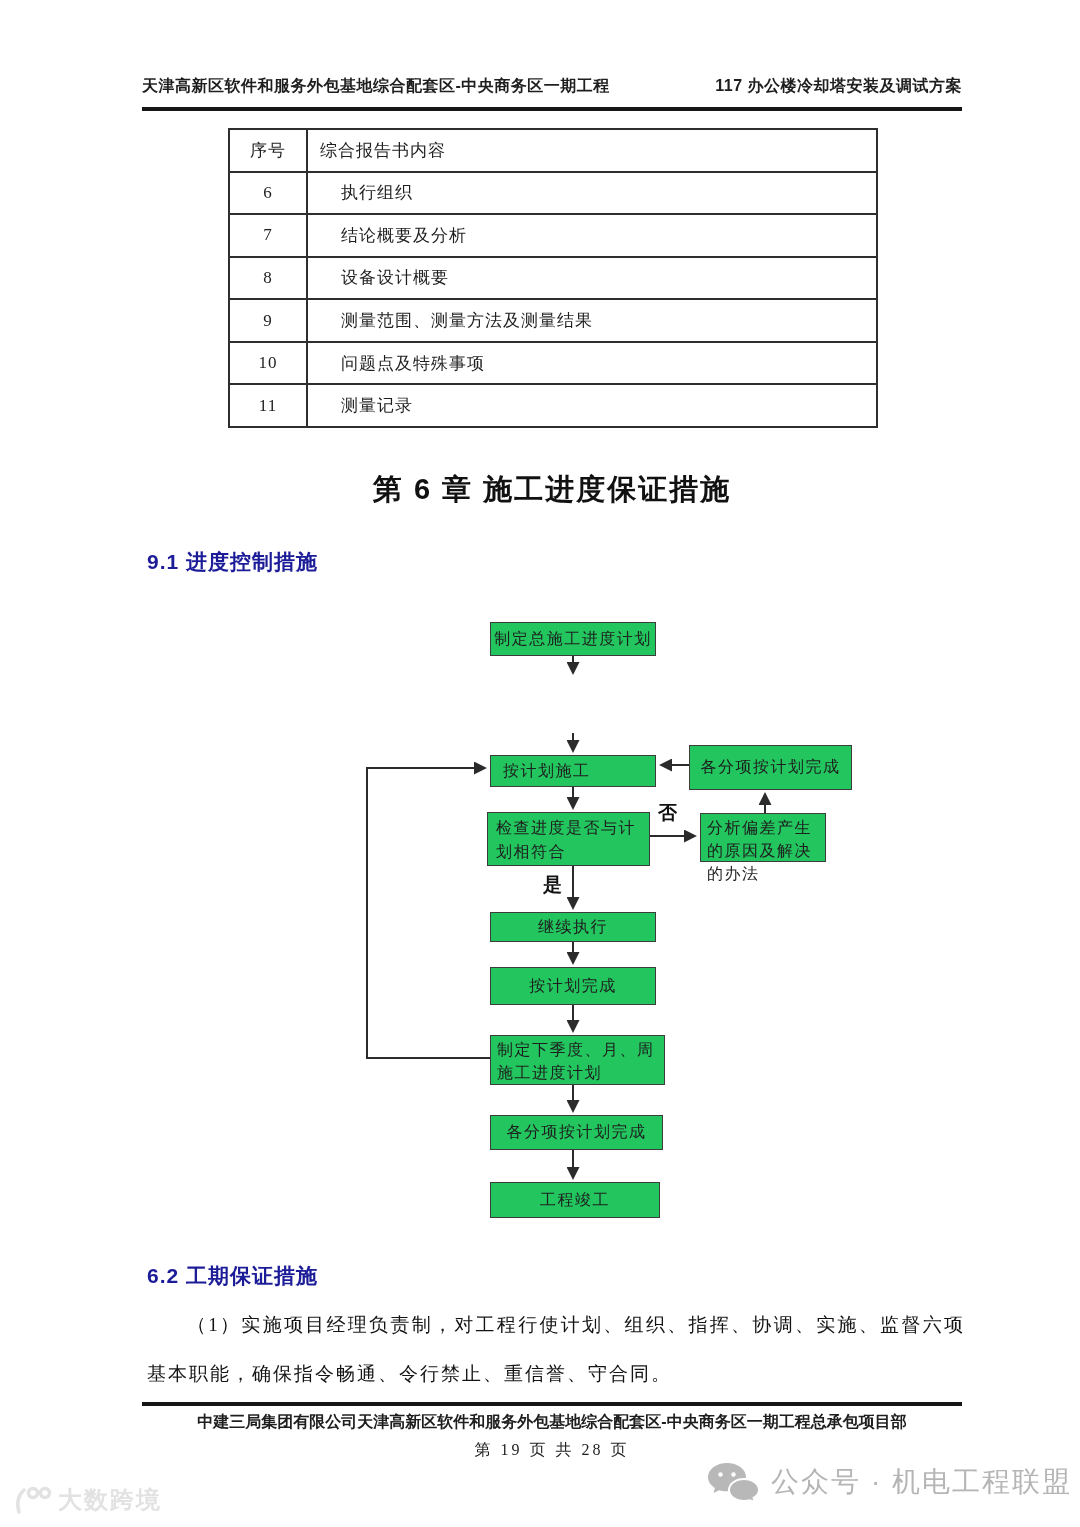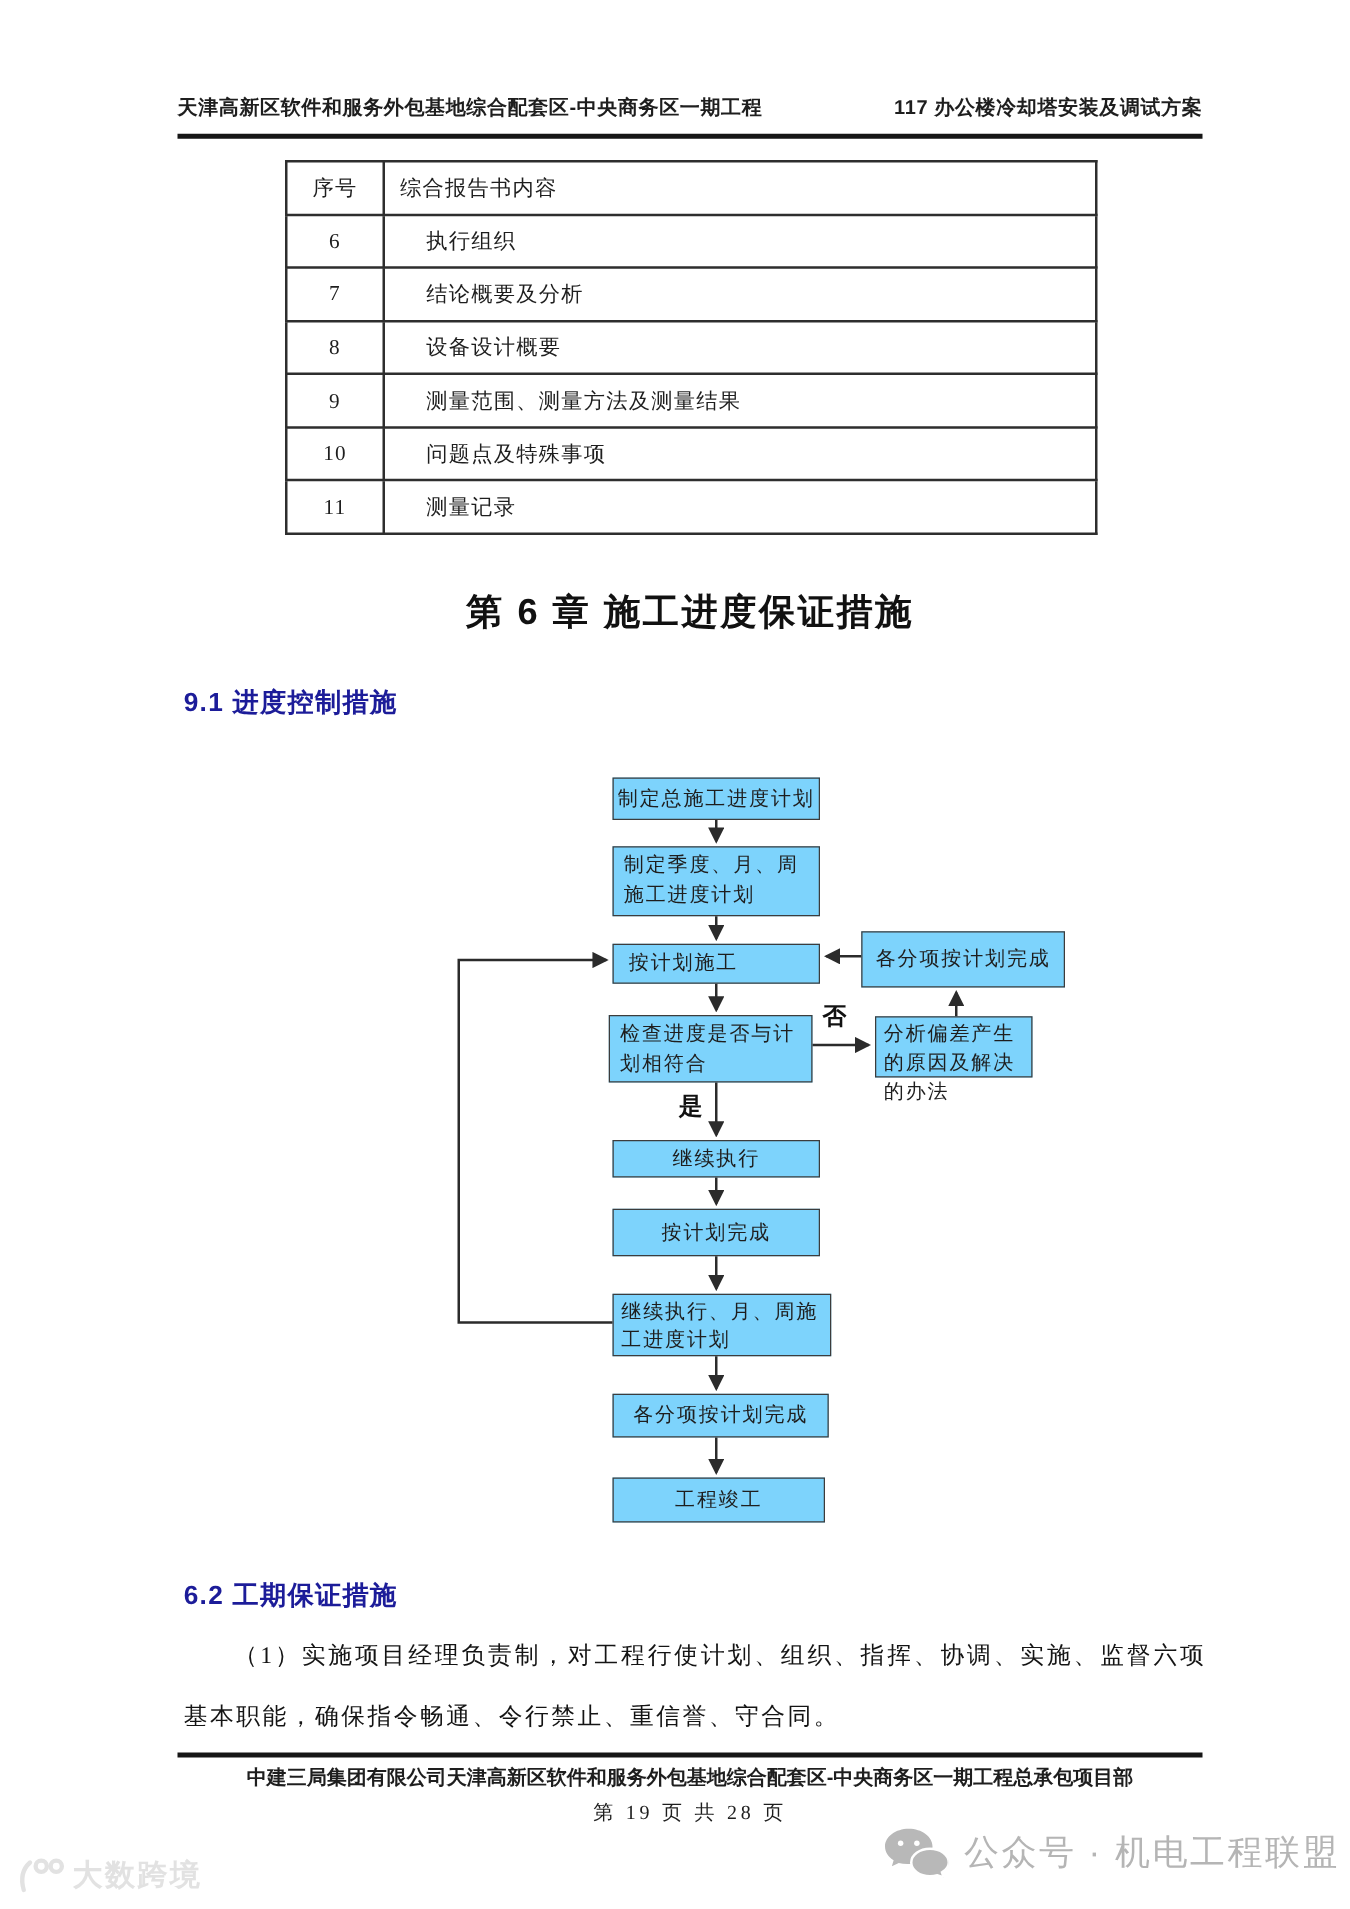--- a/index.html
+++ b/index.html
@@ -19,21 +19,21 @@
   .doc-table td { border:2px solid #2e2e2e; letter-spacing:1px; }
   .cell-num { width:74px; text-align:center; }
   .cell-head { padding-left:12px; }
   .cell-content { padding-left:33px; }
   
   .chapter-title { position:absolute; left:142px; top:470px; width:820px; text-align:center;
     font-family:"Liberation Sans", sans-serif; font-weight:bold; font-size:29px; letter-spacing:2px; color:#111; }
   .sec-heading { position:absolute; left:147px; font-family:"Liberation Sans", sans-serif;
     font-weight:bold; font-size:21px; color:#1c1c99; letter-spacing:1px; }
   
-  .fc-box { position:absolute; box-sizing:border-box; border:1.5px solid #3c3c3c; background:#7dd3fc;
+  .fc-box { position:absolute; box-sizing:border-box; border:1.5px solid #3c3c3c; background:#22c55e;
     font-size:16px; letter-spacing:1.5px; color:#1e1e1e; z-index:1; }
   .fc-center { display:flex; align-items:center; justify-content:center; text-align:center; }
   .fc-left { padding:3px 8px; line-height:24px; }
   .fc-label { position:absolute; font-weight:bold; font-size:19px; color:#111; z-index:3; }
   .fc-svg { position:absolute; left:0; top:0; width:1080px; height:1527px; pointer-events:none; z-index:2; }
   
   .body-par { position:absolute; left:147px; top:1300px; width:818px;
     font-size:19px; line-height:49px; letter-spacing:2px;
     text-align:justify; text-indent:40px; color:#141414; }
   
@@ -89,26 +89,25 @@
       <td class="cell-num">11</td>
       <td class="cell-content">测量记录</td>
     </tr>
   </tbody>
     </table>
 
   <div class="chapter-title">第 6 章 施工进度保证措施</div>
   <div class="sec-heading" style="top:548px;">9.1 进度控制措施</div>
 
   <div class="fc-box fc-center" style="left:490px; top:622px; width:166px; height:34px;">制定总施工进度计划</div>
-  <div class="fc-box fc-left" style="left:490px; top:677px; width:166px; height:56px;">制定季度、月、周施工进度计划</div>
   <div class="fc-box" style="left:490px; top:755px; width:166px; height:32px; line-height:29px; padding-left:12px;">按计划施工</div>
   <div class="fc-box fc-left" style="left:487px; top:812px; width:163px; height:54px;">检查进度是否与计划相符合</div>
   <div class="fc-box fc-center" style="left:490px; top:912px; width:166px; height:30px;">继续执行</div>
   <div class="fc-box fc-center" style="left:490px; top:967px; width:166px; height:38px;">按计划完成</div>
-  <div class="fc-box fc-left" style="left:490px; top:1035px; width:175px; height:50px; padding:2px 6px; line-height:23px;">继续执行、月、周施工进度计划</div>
+  <div class="fc-box fc-left" style="left:490px; top:1035px; width:175px; height:50px; padding:2px 6px; line-height:23px;">制定下季度、月、周施工进度计划</div>
   <div class="fc-box fc-center" style="left:490px; top:1115px; width:173px; height:35px;">各分项按计划完成</div>
   <div class="fc-box fc-center" style="left:490px; top:1182px; width:170px; height:36px;">工程竣工</div>
   <div class="fc-box fc-center" style="left:689px; top:745px; width:163px; height:45px;">各分项按计划完成</div>
   <div class="fc-box fc-left" style="left:700px; top:813px; width:126px; height:49px; padding:2px 6px; line-height:23px;">分析偏差产生的原因及解决的办法</div>
 
   <div class="fc-label" style="left:658px; top:800px;">否</div>
   <div class="fc-label" style="left:543px; top:872px;">是</div>
 
   <svg class="fc-svg" viewBox="0 0 1080 1527">
     <defs>

